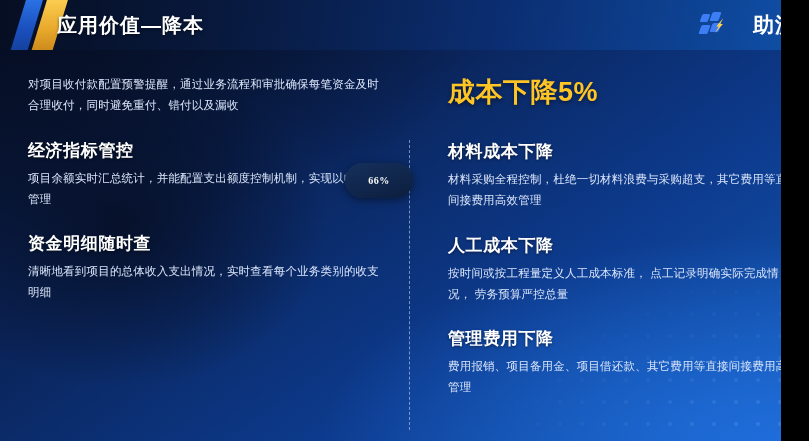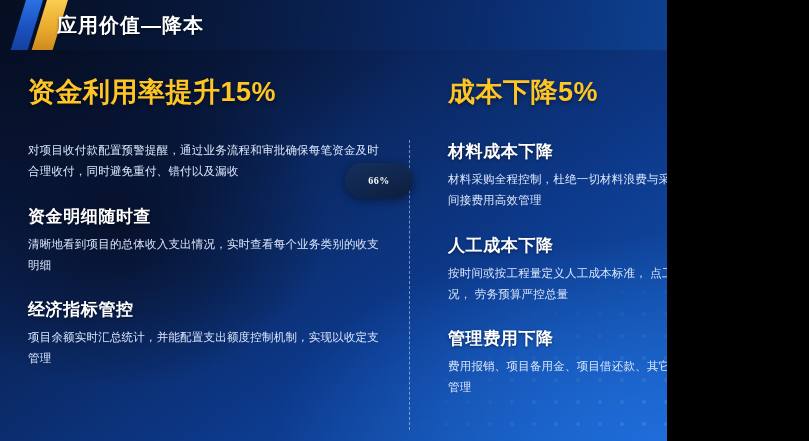--- a/index.html
+++ b/index.html
@@ -6,21 +6,21 @@
     margin: 0;
     padding: 0;
     background: #000;
   }
   body {
     font-family: "Liberation Sans", "DejaVu Sans", sans-serif;
   }
 
   .slide {
     position: relative;
-    width: 667px;
+    width: 781px;
     height: 441px;
     overflow: hidden;
     background: #0b3a8f;
   }
 
   
   .bg-base {
     position: absolute;
     inset: 0;
     background:
@@ -225,35 +225,34 @@
         <span class="bm3"></span>
         <span class="bm4"></span>
         <span class="bm-bolt"></span>
       </div>
       <div class="brand-name">助流</div>
     </div>
 
   </div>
 
   <div class="col col-left">
-    <div class="col-heading">资金利用率提升15%</div>
 
     <div class="block">
       <div class="block-desc">对项目收付款配置预警提醒，通过业务流程和审批确保每笔资金及时合理收付，同时避免重付、错付以及漏收</div>
+    </div>
+
+    <div class="block">
+      <div class="block-title">经济指标管控</div>
+      <div class="block-desc">项目余额实时汇总统计，并能配置支出额度控制机制，实现以收定支管理</div>
     </div>
 
     <div class="block">
       <div class="block-title">资金明细随时查</div>
       <div class="block-desc">清晰地看到项目的总体收入支出情况，实时查看每个业务类别的收支明细</div>
     </div>
-
-    <div class="block">
-      <div class="block-title">经济指标管控</div>
-      <div class="block-desc">项目余额实时汇总统计，并能配置支出额度控制机制，实现以收定支管理</div>
-    </div>
   </div>
 
   <div class="col col-right">
     <div class="col-heading">成本下降5%</div>
 
     <div class="block">
       <div class="block-title">材料成本下降</div>
       <div class="block-desc">材料采购全程控制，杜绝一切材料浪费与采购超支，其它费用等直接间接费用高效管理</div>
     </div>
 

